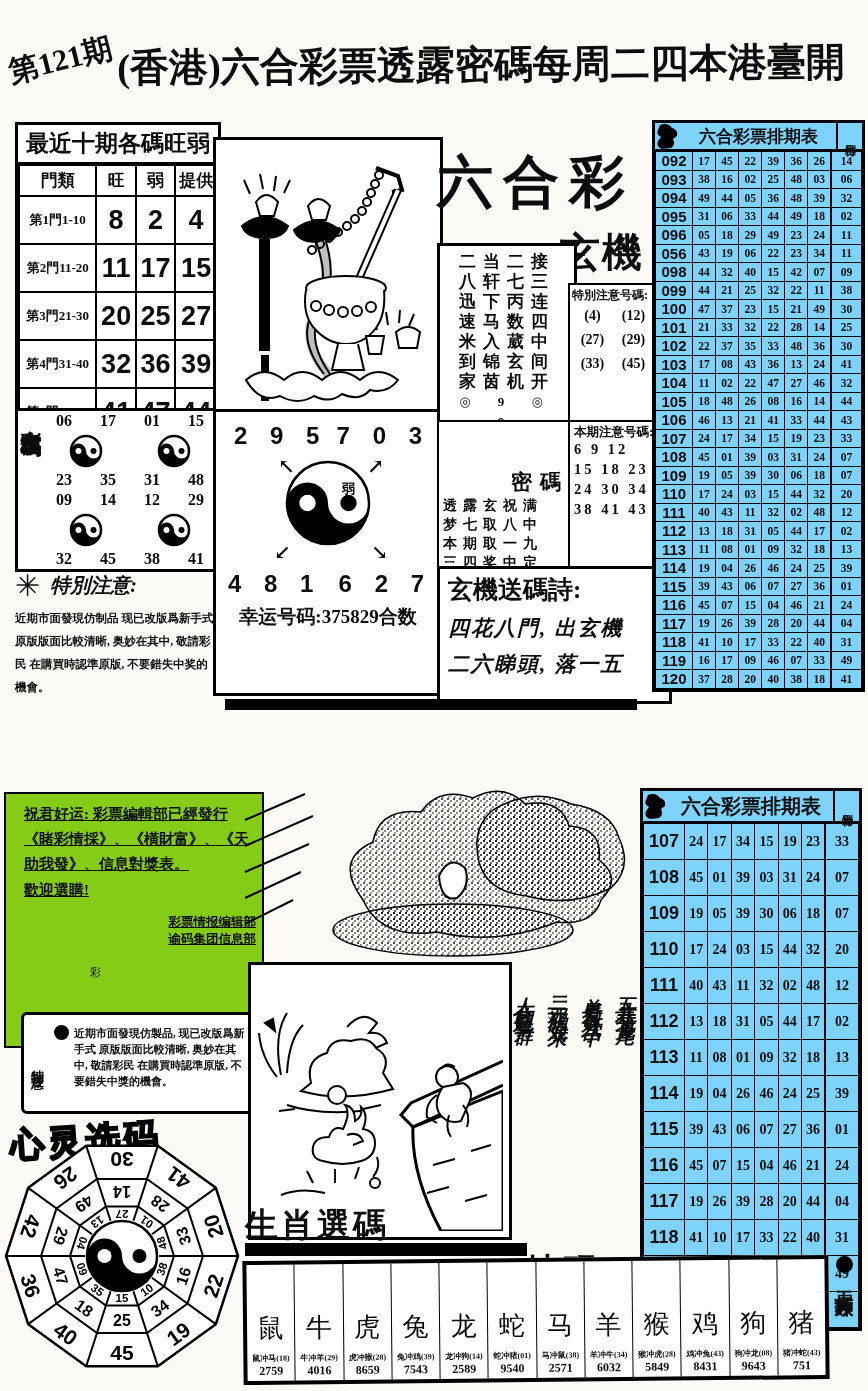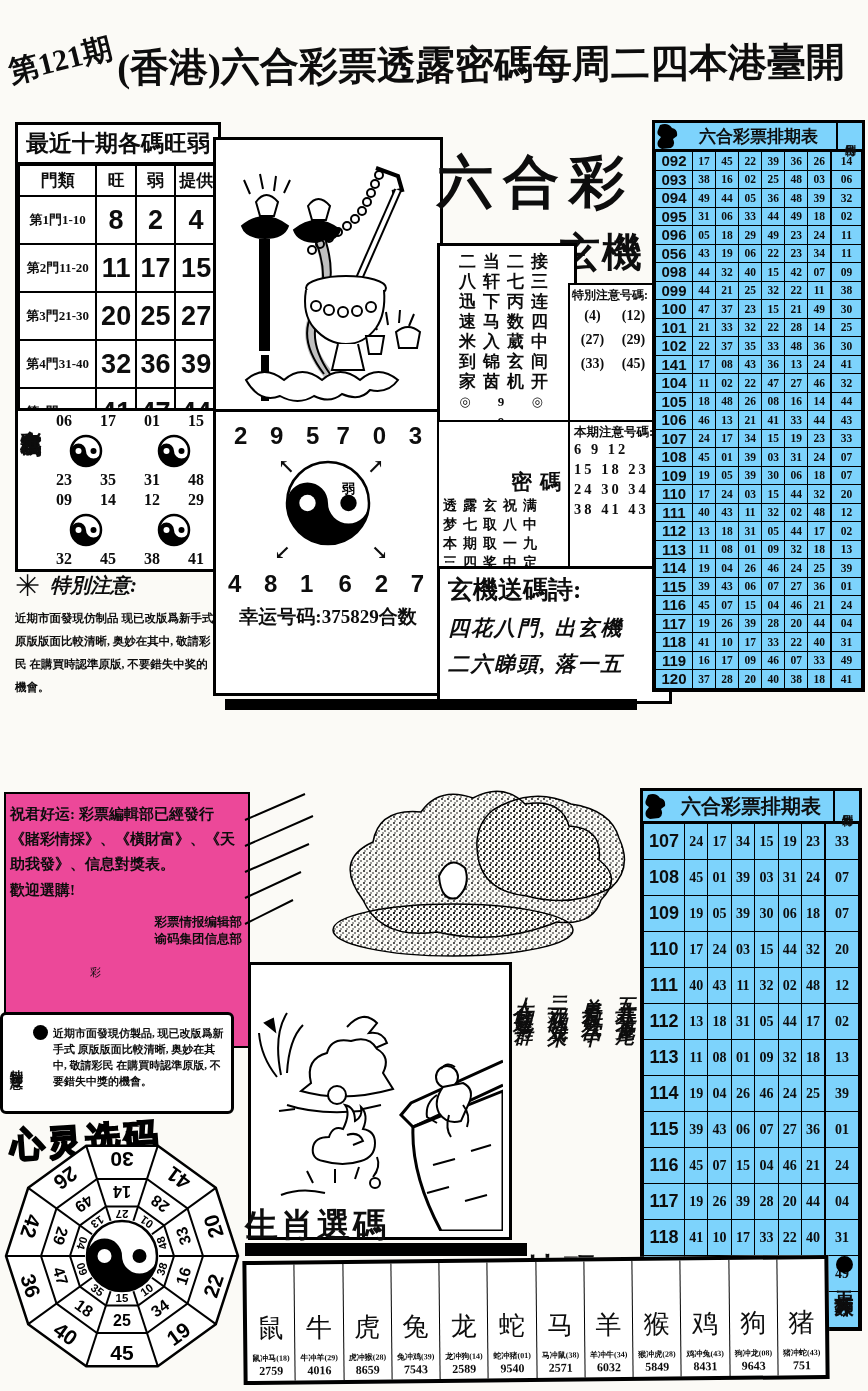--- a/index.html
+++ b/index.html
@@ -79,27 +79,27 @@
   .schedhead .sp{width:24px;border-left:2px solid #000;writing-mode:vertical-rl;font-size:11px;font-weight:bold;display:flex;align-items:center;justify-content:center;line-height:11px;}
   .sched table{border-collapse:collapse;width:100%;table-layout:fixed;}
   .sched td{border:1px solid #000;text-align:center;font-weight:bold;font-family:"Liberation Serif",serif;}
   .sched1 td{font-size:11.5px;height:17.5px;padding:0;}
   .sched1 td.period{font-size:15px;width:36px;font-family:"Liberation Sans",sans-serif;}
   .sched1 td.special{width:29px;border-left:2px solid #000;}
   .sched2 td{font-size:14px;height:35px;padding:0;}
   .sched2 td.period{font-size:18px;width:40px;font-family:"Liberation Sans",sans-serif;}
   .sched2 td.special{width:32px;border-left:2px solid #000;}
   
-  .greet{top:792px;left:4px;width:232px;height:240px;border:2px solid #000;background:#ec4899;padding:8px 6px 4px 4px;}
+  .greet{top:792px;left:4px;width:232px;height:240px;border:2px solid #000;background:#84cc16;padding:8px 6px 4px 18px;text-decoration:underline;}
   .greet .pre{font-weight:900;font-size:15px;}
   .greet .txt{font-size:15px;font-weight:bold;line-height:25px;}
   .greet .wel{font-size:15px;font-weight:bold;margin-top:4px;}
   .greet .sig{font-size:12.5px;font-weight:bold;text-align:right;margin-top:14px;line-height:17px;}
   .greet .mini{font-size:11px;position:absolute;left:84px;bottom:66px;}
-  .notice2{top:1012px;left:0;width:228px;height:96px;border:3px solid #000;border-radius:6px;background:#fff;display:flex;}
+  .notice2{top:1012px;left:21px;width:228px;height:96px;border:3px solid #000;border-radius:6px;background:#fff;display:flex;}
   .notice2 .lab{width:26px;writing-mode:vertical-rl;font-size:13px;font-weight:bold;display:flex;align-items:center;justify-content:center;letter-spacing:2px;}
   .notice2 .dot{position:absolute;left:30px;top:10px;width:15px;height:15px;background:#000;border-radius:50%;color:#fff;font-size:9px;text-align:center;line-height:15px;}
   .notice2 .body{flex:1;font-size:11px;font-weight:bold;line-height:16px;padding:10px 4px 2px 24px;}
   .mindtitle{top:1118px;left:10px;font-size:34px;font-weight:900;letter-spacing:4px;color:#fff;-webkit-text-stroke:2.2px #000;transform:rotate(-4deg);}
   .wheel{top:1128px;left:0px;}
   
   .mount{top:780px;left:243px;width:392px;height:182px;}
   .pond{top:962px;left:248px;width:258px;height:272px;border:3px solid #000;background:#fff;}
   .verse{top:982px;left:512px;width:124px;height:228px;display:flex;flex-direction:row-reverse;justify-content:center;gap:8px;}
   .verse .vcol{writing-mode:vertical-rl;font-size:19px;font-weight:bold;font-style:italic;letter-spacing:5px;}
@@ -502,21 +502,21 @@
             <td class="period">102</td>
             <td>22</td>
             <td>37</td>
             <td>35</td>
             <td>33</td>
             <td>48</td>
             <td>36</td>
             <td class="special">30</td>
           </tr>
           <tr>
-            <td class="period">141</td>
+            <td class="period">103</td>
             <td>17</td>
             <td>08</td>
             <td>43</td>
             <td>36</td>
             <td>13</td>
             <td>24</td>
             <td class="special">41</td>
           </tr>
           <tr>
             <td class="period">104</td>

